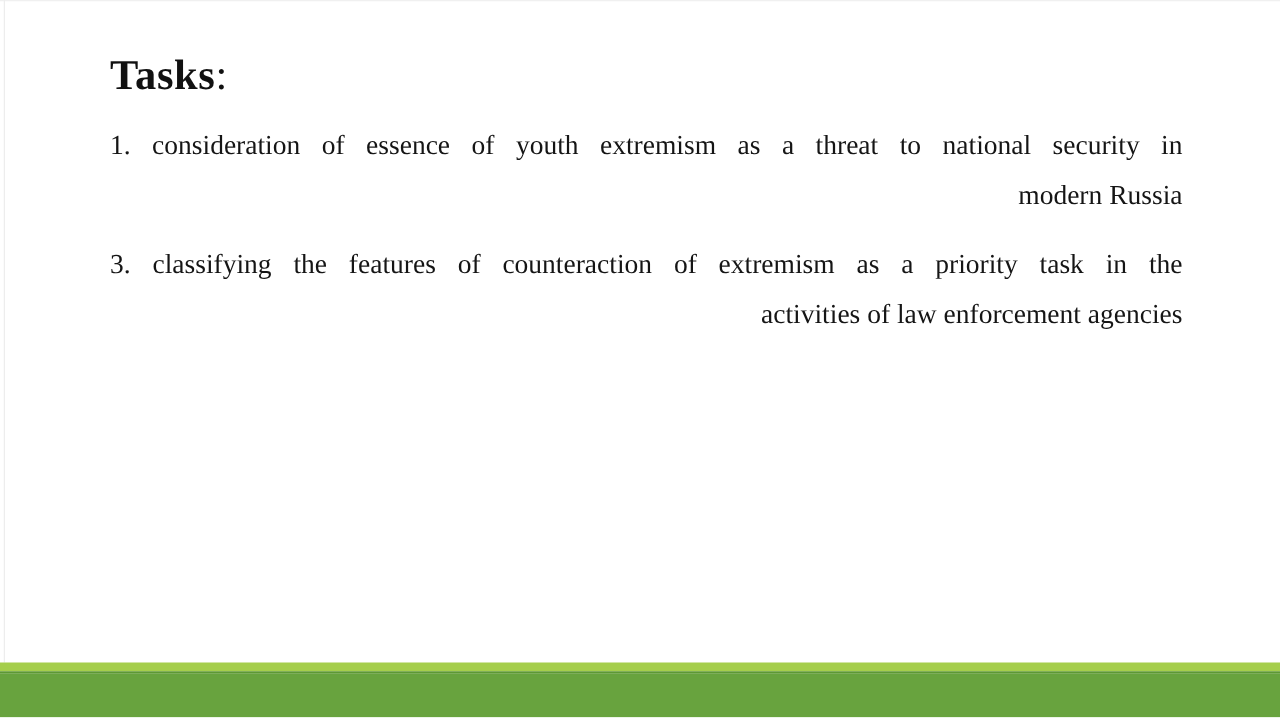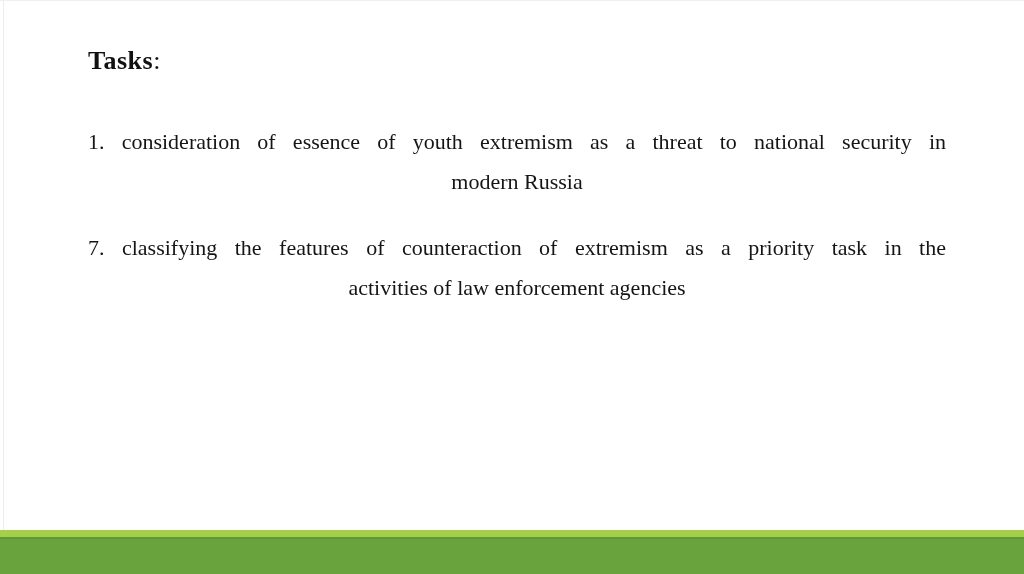--- a/index.html
+++ b/index.html
@@ -25,21 +25,21 @@
   .edge-left {
     position: absolute;
     top: 0; bottom: 44px; left: 3px;
     width: 1px;
     background: #ededed;
   }
   .title {
     position: absolute;
     left: 88px;
     top: 44px;
-    font-size: 26px;
+    font-size: 34px;
     line-height: 34px;
     letter-spacing: 0.5px;
     white-space: nowrap;
   }
   .title .title-bold { font-weight: bold; }
   .title .title-colon { font-weight: normal; }
   .content {
     position: absolute;
     left: 88px;
     top: 96px;
@@ -50,24 +50,23 @@
     font-size: 22px;
     line-height: 40px;
     color: #151515;
   }
   .para .line {
     white-space: pre-wrap;
   }
   .para .line.justified {
     text-align: justify;
     text-align-last: justify;
-    margin-top: 26px;
   }
   .para .line.lastline {
-    text-align: center;
+    text-align: right;
   }
   .footer-strip {
     position: absolute;
     left: 0; right: 0;
     top: 530px;
     height: 7px;
     background: #a5ce4b;
   }
   .footer-divider {
     position: absolute;
@@ -100,21 +99,21 @@
 
     <div class="para">
       <div class="line justified">1. consideration of essence of youth extremism as a threat to national security in</div>
       <div class="line lastline">modern Russia</div>
     </div>
 
     <div class="para">
     </div>
 
     <div class="para">
-      <div class="line justified">7. classifying the features of counteraction of extremism as a priority task in the</div>
+      <div class="line justified">3. classifying the features of counteraction of extremism as a priority task in the</div>
       <div class="line lastline">activities of law enforcement agencies</div>
     </div>
 
     <div class="para">
     </div>
 
   </div>
 
   <div class="footer-strip"></div>
   <div class="footer-divider"></div>

